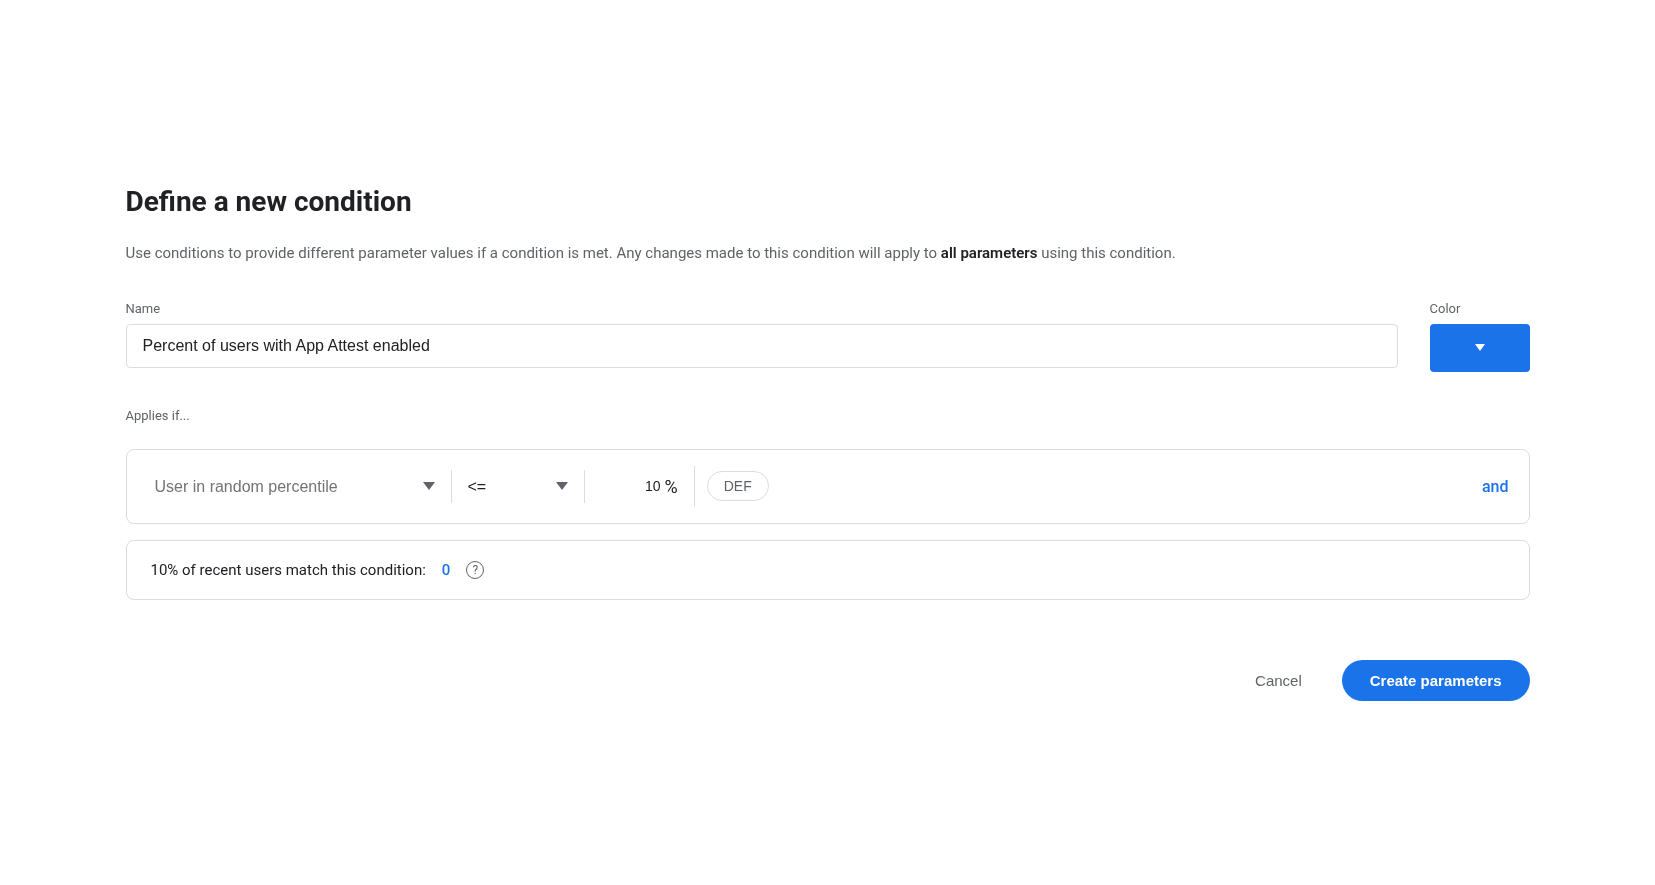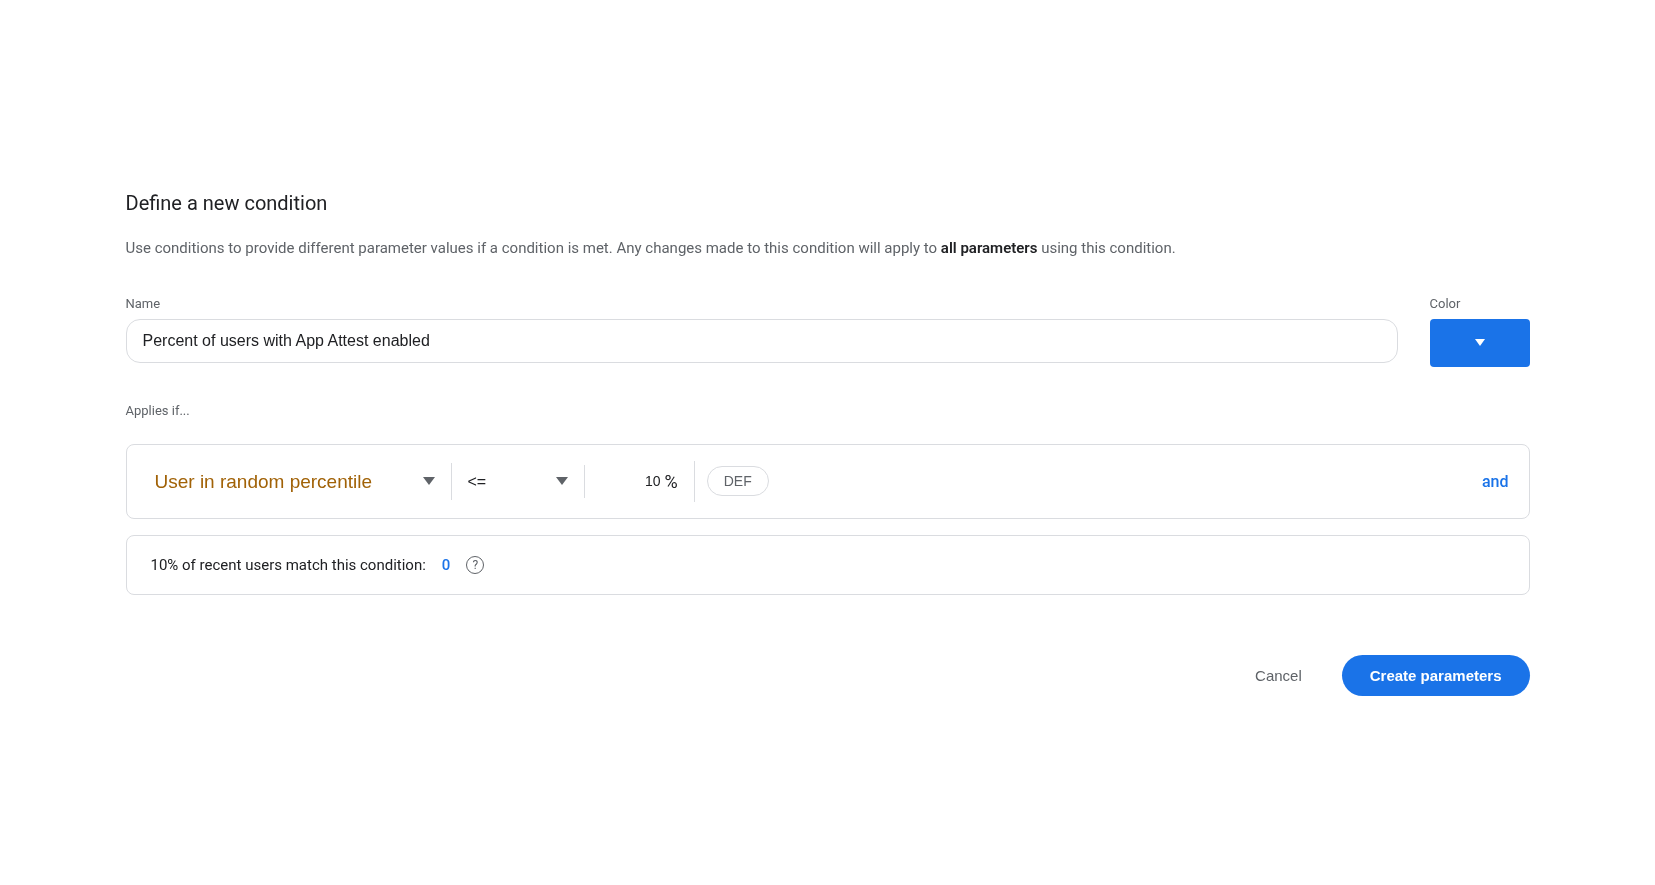--- a/index.html
+++ b/index.html
@@ -22,22 +22,22 @@
     .dialog-container {
       background: #ffffff;
       border-radius: 8px;
       padding: 40px 48px 40px 48px;
       width: 1500px;
       max-width: 1500px;
       position: relative;
     }
 
     .dialog-title {
-      font-size: 20px;
-      font-weight: 400;
+      font-size: 28px;
+      font-weight: 700;
       color: #202124;
       margin-bottom: 20px;
       line-height: 1.3;
     }
 
     .dialog-description {
       font-size: 15px;
       color: #5f6368;
       line-height: 1.6;
       margin-bottom: 36px;
@@ -69,21 +69,21 @@
       flex-shrink: 0;
     }
 
     .form-label {
       font-size: 13px;
       color: #5f6368;
     }
 
     .name-input {
       border: 1px solid #dadce0;
-      border-radius: 14px;
+      border-radius: 4px;
       padding: 12px 16px;
       font-size: 16px;
       color: #202124;
       outline: none;
       width: 100%;
       min-width: 600px;
     }
 
     .color-button {
       background: #1a73e8;
@@ -222,22 +222,22 @@
       display: flex;
       align-items: center;
       gap: 8px;
       padding: 8px 16px 8px 8px;
       border-right: 1px solid #dadce0;
       flex-shrink: 0;
     }
 
     .first-dropdown-wrapper select {
       border: none;
-      font-size: 19px;
-      color: #a16207;
+      font-size: 16px;
+      color: #737373;
       background: transparent;
       cursor: pointer;
       outline: none;
       appearance: none;
       -webkit-appearance: none;
       min-width: 260px;
     }
 
     .second-dropdown-wrapper {
       display: flex;

